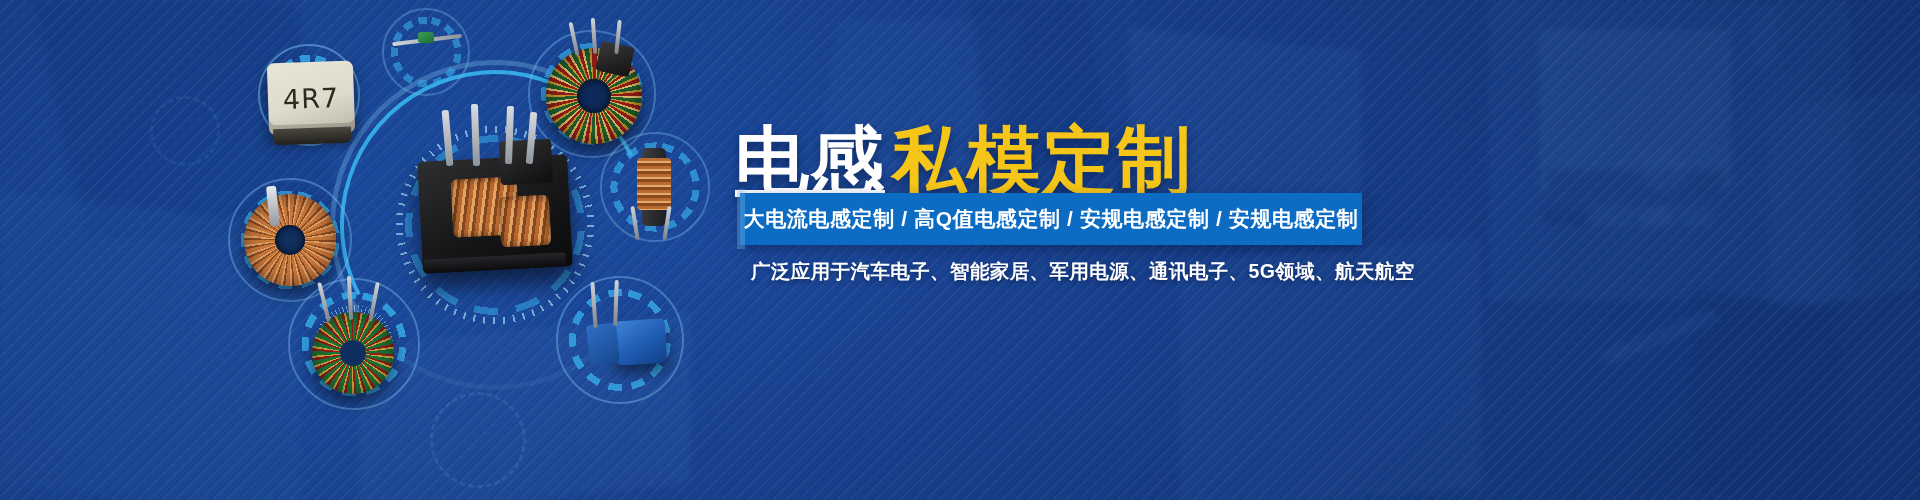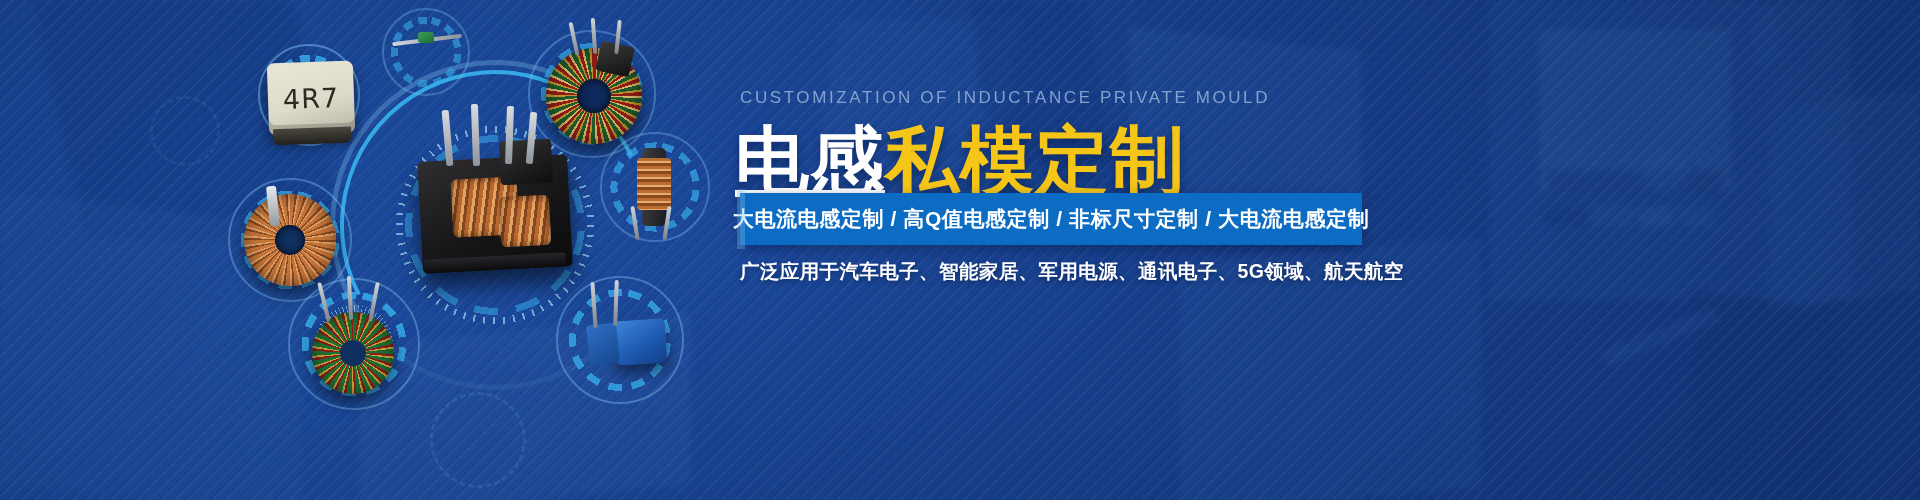--- a/index.html
+++ b/index.html
@@ -212,39 +212,39 @@
     font-size:17px; letter-spacing:2.6px; color:#9cb6dd; opacity:.82;
     white-space:nowrap; font-weight:400;
   }
 
   .headline {
     position:absolute; left:0px; top:112px;
     font-size:74px; font-weight:bold; letter-spacing:1px; white-space:nowrap;
     text-shadow:0 5px 10px rgba(4,22,60,.55);
   }
   .headline .w { color:#ffffff;text-decoration:underline; }
-  .headline .y { color:#f5c518; }
+  .headline .y { color:#f5c518;margin-left:7px; }
 
   .pillbar {
     position:absolute; left:5px; top:193px;
     width:622px; height:52px; background:#0c6cc4;
     display:flex; align-items:center; justify-content:center;
     box-shadow:0 4px 12px rgba(3,20,55,.42);
   }
   .pillbar-text {
     color:#ffffff; font-size:21px; font-weight:bold; letter-spacing:.6px;
     white-space:nowrap;
   }
   .pill-accent {
     position:absolute; left:-3px; top:-4px; width:8px; height:60px;
     background:rgba(120,185,235,.35);
   }
 
   .tagline {
-    position:absolute; left:5px; top:258px;
+    position:absolute; left:16px; top:258px;
     color:#ffffff; font-size:19.5px; font-weight:bold; letter-spacing:.4px;
     white-space:nowrap; text-shadow:0 2px 5px rgba(4,22,60,.5);
   }
 </style>
 </head>
 <body>
 
 <div class="banner">
 
   <div class="photo-layer">
@@ -341,27 +341,26 @@
     <div class="comp bluecap-s" style="left:588px;top:324px;transform:rotate(-6deg);"></div>
     <div class="comp pin thin" style="left:592px;top:282px;height:46px;transform:rotate(-4deg);"></div>
     <div class="comp pin thin" style="left:614px;top:280px;height:46px;transform:rotate(2deg);"></div>
 
     <div class="ring ring-dash" style="left:430px;top:392px;width:96px;height:96px;opacity:.35;"></div>
     <div class="ring ring-dash" style="left:150px;top:96px;width:70px;height:70px;opacity:.25;"></div>
   </div>
 
   <div class="content">
 
-    <div class="eyebrow">CUSTOMIZATION OF INDUCTANCE PRIVATE MOULD</div>
 
     <div class="headline">
       <span class="w">电感</span><span class="y">私模定制</span>
     </div>
 
     <div class="pillbar">
       <span class="pill-accent"></span>
-      <span class="pillbar-text">大电流电感定制  /  高Q值电感定制  /  非标尺寸定制  /  大电流电感定制</span>
+      <span class="pillbar-text">大电流电感定制  /  高Q值电感定制  /  安规电感定制  /  安规电感定制</span>
     </div>
 
     <div class="tagline">广泛应用于汽车电子、智能家居、军用电源、通讯电子、5G领域、航天航空</div>
   </div>
 
 </div>
 
 </body></html>

